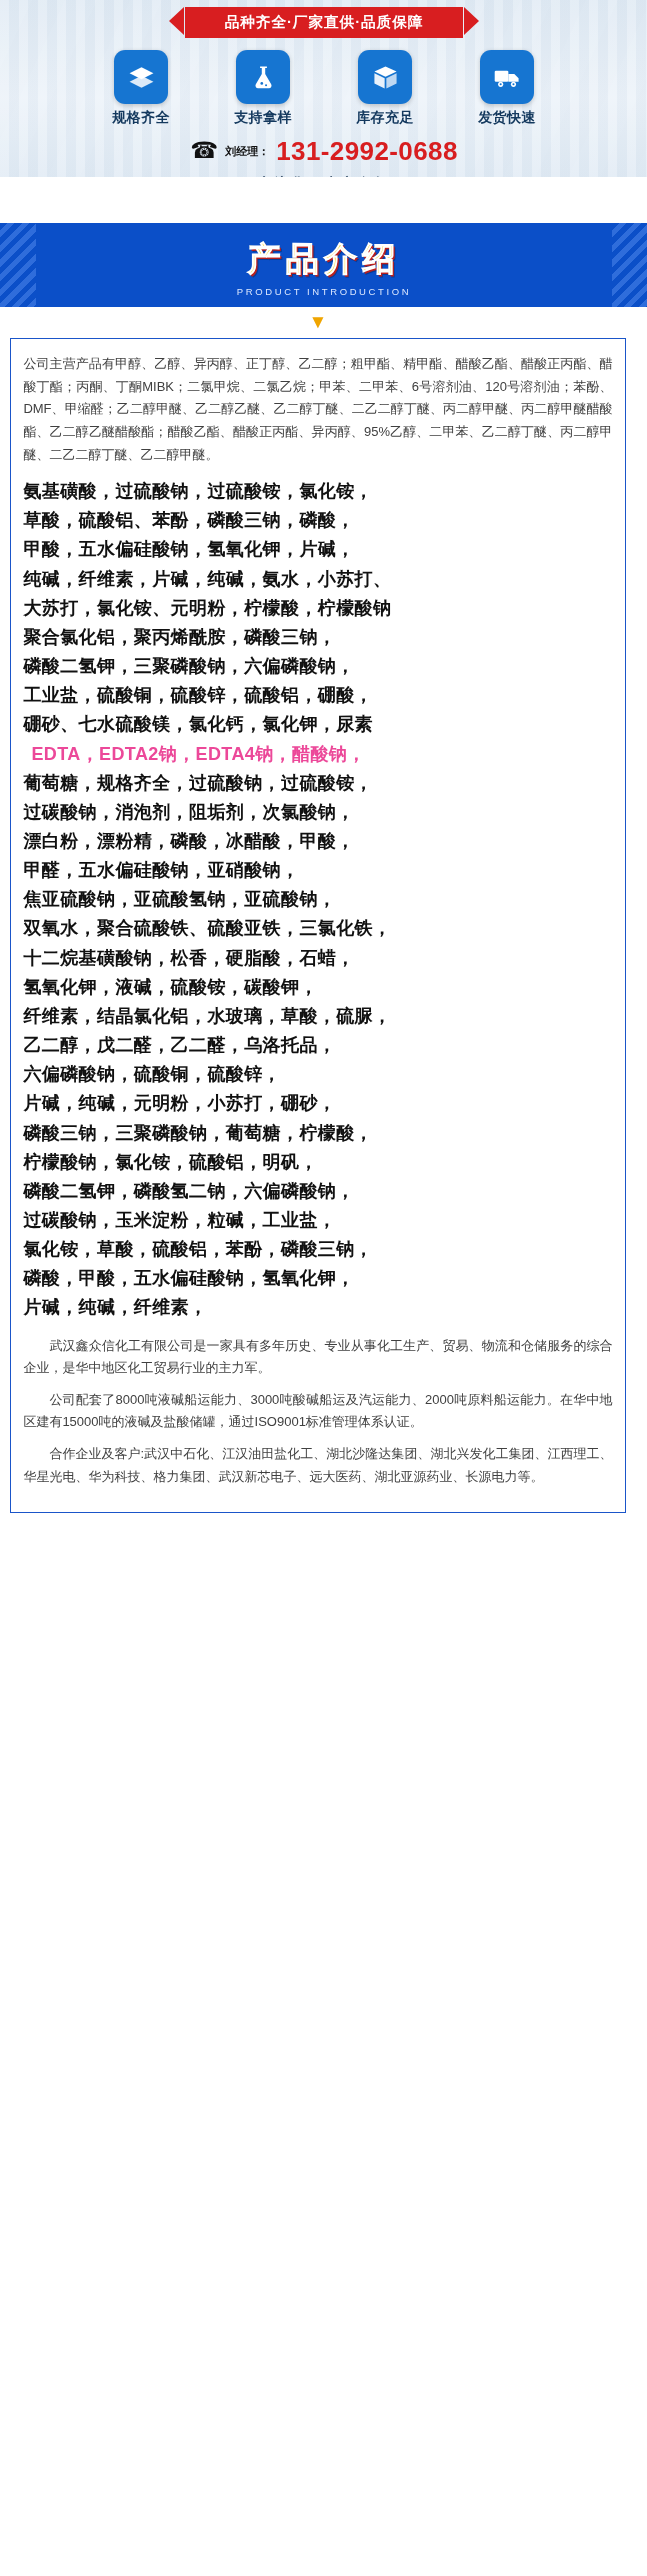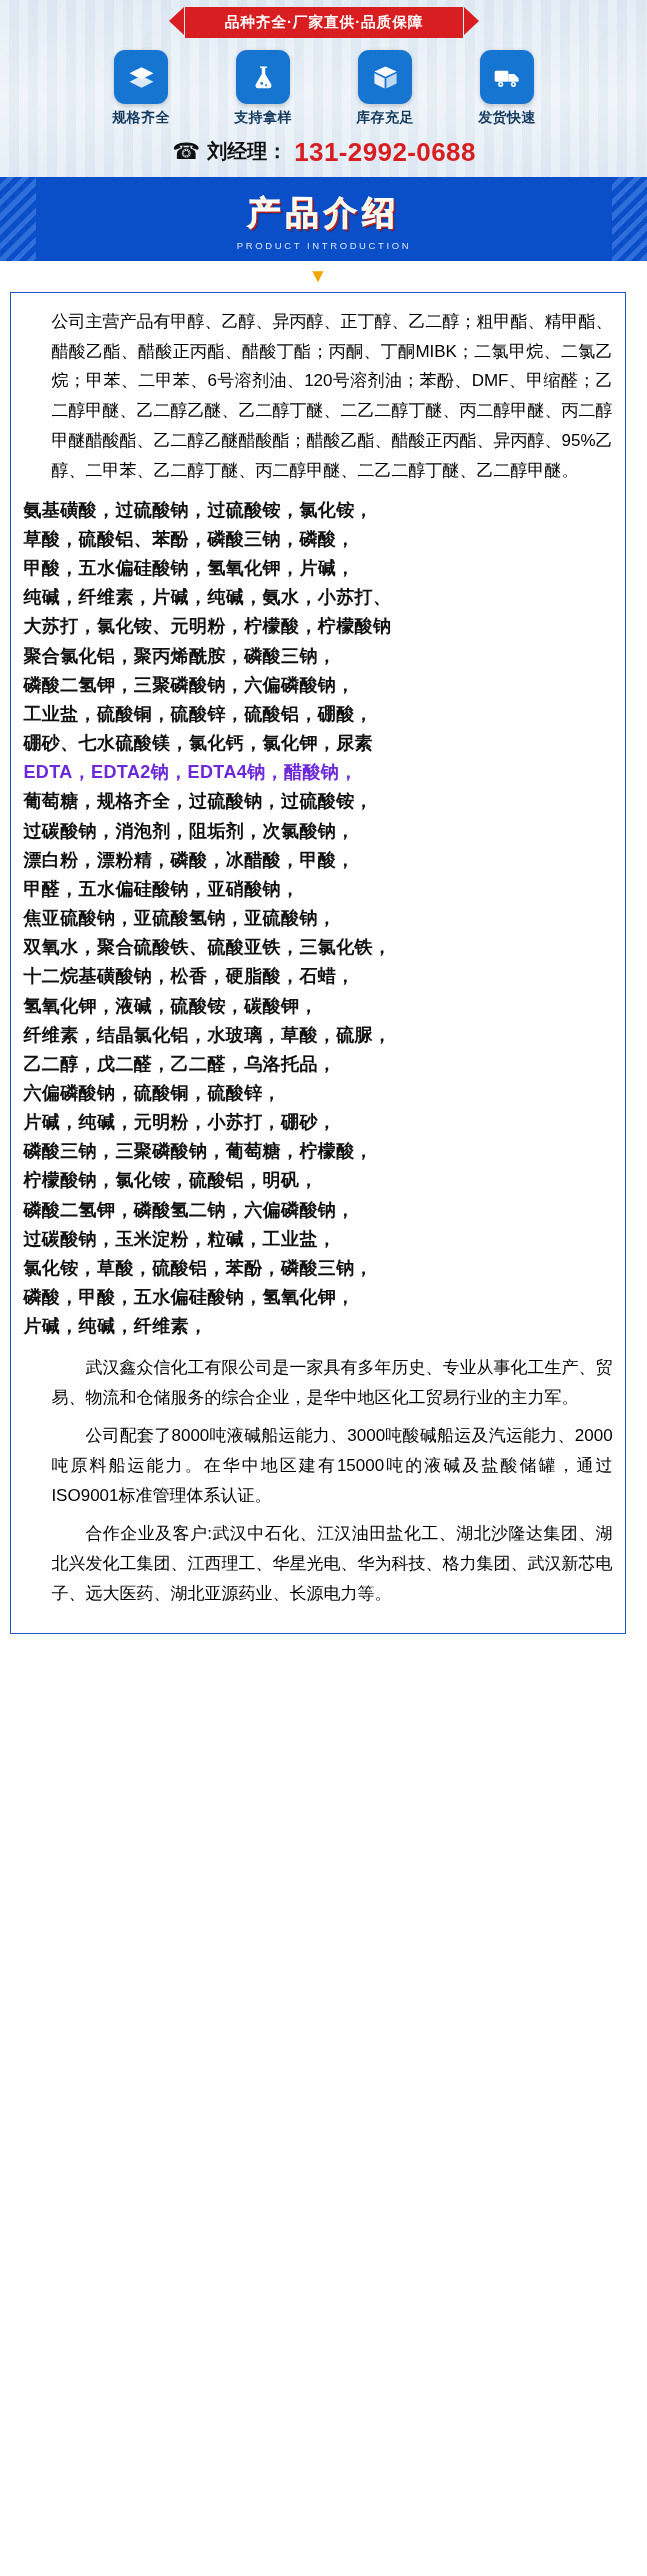--- a/index.html
+++ b/index.html
@@ -83,21 +83,21 @@
 
   .phone-row {
     position: relative;
     display: flex;
     align-items: center;
     justify-content: center;
     margin-top: 11.2px;
     gap: 7px;
   }
   .phone-icon { font-size: 22.5px; color: #111; line-height: 1; }
-  .phone-name { font-size: 20px; color: #111; font-weight: bold; }
+  .phone-name { font-size: 11px; color: #111; font-weight: bold; }
   .phone-num {
     font-size: 26px;
     color: #d81e20;
     font-weight: bold;
     letter-spacing: 0.4px;
     line-height: 1;
   }
 
   .sub-slogan-wrap {
     position: relative;
@@ -114,20 +114,21 @@
     font-weight: bold;
   }
 
   
   .section-title-band {
     position: relative;
     width: 648px;
     background: #0b4fc8;
     padding: 14px 0 10.4px 0;
     text-align: center;
+    margin-top: 46px;
   }
   .section-title-band:before {
     content: "";
     position: absolute;
     left: 0; top: 0; bottom: 0; width: 36px;
     background: repeating-linear-gradient(135deg, #0b4fc8 0 5.2px, #2f6ddb 5.2px 10.4px);
   }
   .section-title-band:after {
     content: "";
     position: absolute;
@@ -160,41 +161,41 @@
   }
 
   
   .content-box {
     margin: 5.2px 10.4px 8.6px 10.4px;
     border: 1.7px solid #1a55c9;
     padding: 14px 12px 15.5px 12px;
     background: #fff;
   }
   .para {
-    font-size: 17px;
+    font-size: 13px;
     line-height: 1.75;
-    color: #000000;
+    color: #404040;
     text-align: justify;
     margin-bottom: 3.5px;
-    margin-left: 28px;
   }
   .para.indent { text-indent: 2em; }
 
   .big-list {
     margin-top: 10.4px;
   }
   .big-list .line {
     font-size: 18px;
     font-weight: bold;
     color: #111;
     line-height: 1.62;
     letter-spacing: 0.4px;
   }
   .big-list .line.red {
-    color: #6d28d9;
+    color: #ec4899;
+    margin-left: 8px;
   }
 
   .company-paras { margin-top: 12px; }
   .company-paras .para { margin-bottom: 8.6px; }
 
   
   .bottom-space { height: 7px; }
 </style>
 </head>
 <body>

